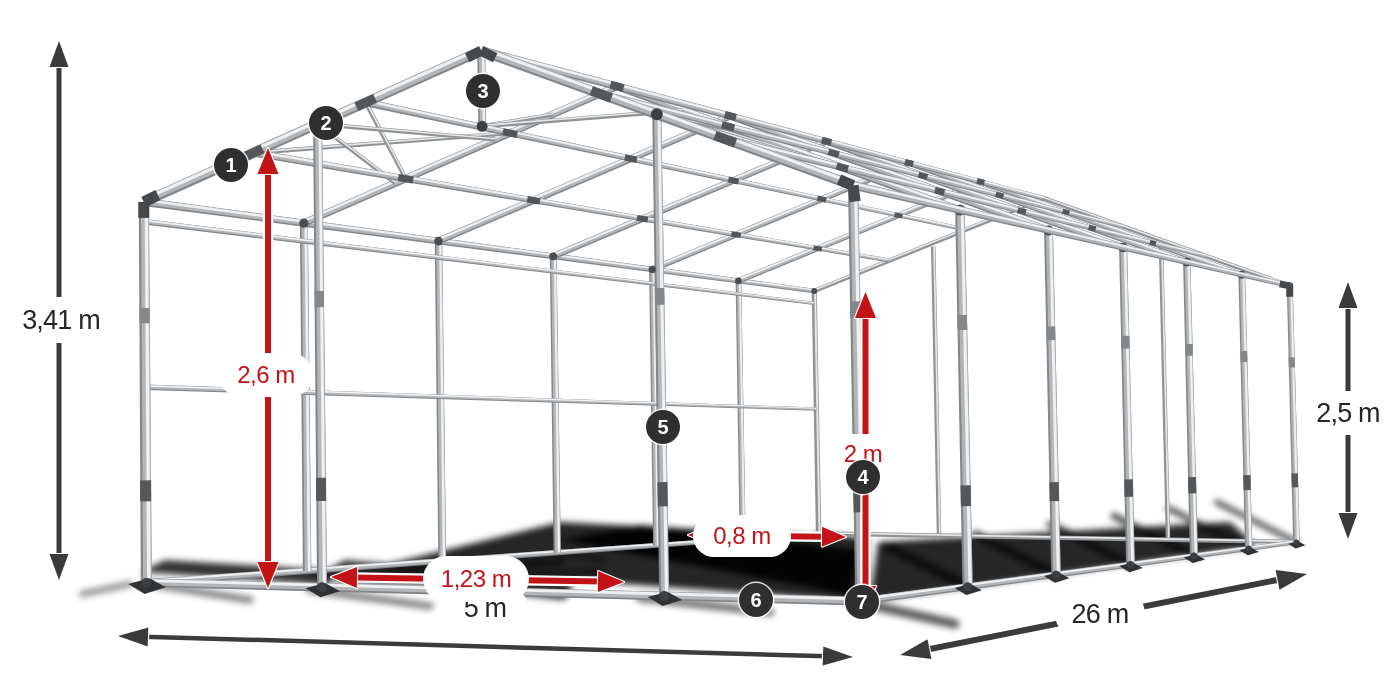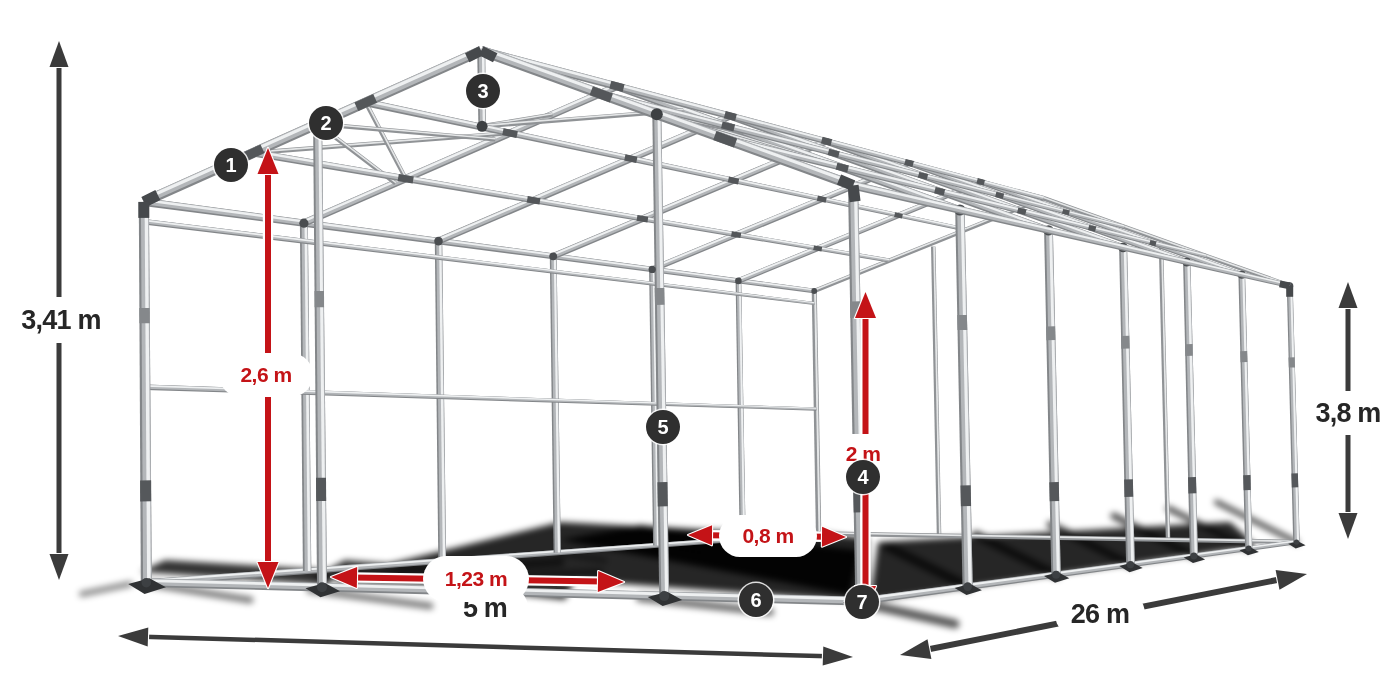--- a/index.html
+++ b/index.html
@@ -1,24 +1,24 @@
 <!DOCTYPE html>
 <html><head>
 <meta charset="utf-8">
 <style>
   html,body{margin:0;padding:0;}
   body{width:1400px;height:700px;background:#ffffff;position:relative;overflow:hidden;
        font-family:"Liberation Sans","DejaVu Sans",sans-serif;}
   .stage{position:absolute;left:0;top:0;width:1400px;height:700px;}
   svg.layer{position:absolute;left:0;top:0;}
   .pill{position:absolute;background:#ffffff;border-radius:999px;display:flex;
-        align-items:center;justify-content:center;font-weight:bold;white-space:nowrap;
+        align-items:center;justify-content:center;font-weight:normal;white-space:nowrap;
         box-shadow:0 0 0 2px #ffffff;}
   .pill.dark{color:#262626;font-size:27px;letter-spacing:-0.8px;}
-  .pill.red{color:#c41317;font-size:21px;letter-spacing:-0.5px;}
+  .pill.red{color:#c41317;font-size:24px;letter-spacing:-0.5px;}
   .callout{position:absolute;width:34px;height:34px;border-radius:50%;background:#2f2f2f;
            color:#ffffff;font-weight:bold;font-size:20px;display:flex;align-items:center;
            justify-content:center;box-shadow:0 0 0 1.5px rgba(255,255,255,.85);}
 </style>
 </head>
 <body>
 
 <div class="stage">
   <svg class="layer" width="1400" height="700" viewBox="0 0 1400 700">
     <defs>
@@ -347,25 +347,25 @@
       </g>
       <g>
         <line x1="865.5" y1="314.1" x2="865.5" y2="589.9" stroke="#fff" stroke-width="10.4"></line>
         <line x1="865.5" y1="314.1" x2="865.5" y2="589.9" stroke="#c41317" stroke-width="6"></line>
         <polygon points="865.5,292.0 876.0,318.0 855.0,318.0" fill="#c41317" stroke="#fff" stroke-width="2.2" stroke-linejoin="round" paint-order="stroke"></polygon>
         <polygon points="865.5,612.0 855.0,586.0 876.0,586.0" fill="#c41317" stroke="#fff" stroke-width="2.2" stroke-linejoin="round" paint-order="stroke"></polygon>
       </g>
   </svg>
   <div class="pill dark" style="left:10.0px;top:299.0px;width:102px;height:42px;">3,41 m</div>
     <div class="pill red" style="left:221.0px;top:355.0px;width:90px;height:40px;">2,6 m</div>
-    <div class="pill dark" style="left:1301.5px;top:393.0px;width:93px;height:40px;">3,8 m</div>
+    <div class="pill dark" style="left:1301.5px;top:393.0px;width:93px;height:40px;">2,5 m</div>
     <div class="pill dark" style="left:444.0px;top:588px;width:82px;height:40px;">5 m</div>
     <div class="pill dark" style="left:1057.0px;top:592.0px;width:86px;height:44px;">26 m</div>
     <div class="pill red" style="left:425.0px;top:558.0px;width:102px;height:42px;">1,23 m</div>
-    <div class="pill red" style="left:721.0px;top:517.0px;width:94px;height:38px;">0,8 m</div>
+    <div class="pill red" style="left:695px;top:517.0px;width:94px;height:38px;">0,8 m</div>
     <div class="pill red" style="left:824.0px;top:436.0px;width:78px;height:36px;">2 m</div>
   <div class="callout" style="left:214px;top:148px;">1</div>
     <div class="callout" style="left:309px;top:106px;">2</div>
     <div class="callout" style="left:466px;top:74px;">3</div>
     <div class="callout" style="left:846px;top:460px;">4</div>
     <div class="callout" style="left:646px;top:410px;">5</div>
     <div class="callout" style="left:739px;top:583px;">6</div>
     <div class="callout" style="left:845px;top:585px;">7</div>
 </div>
 

